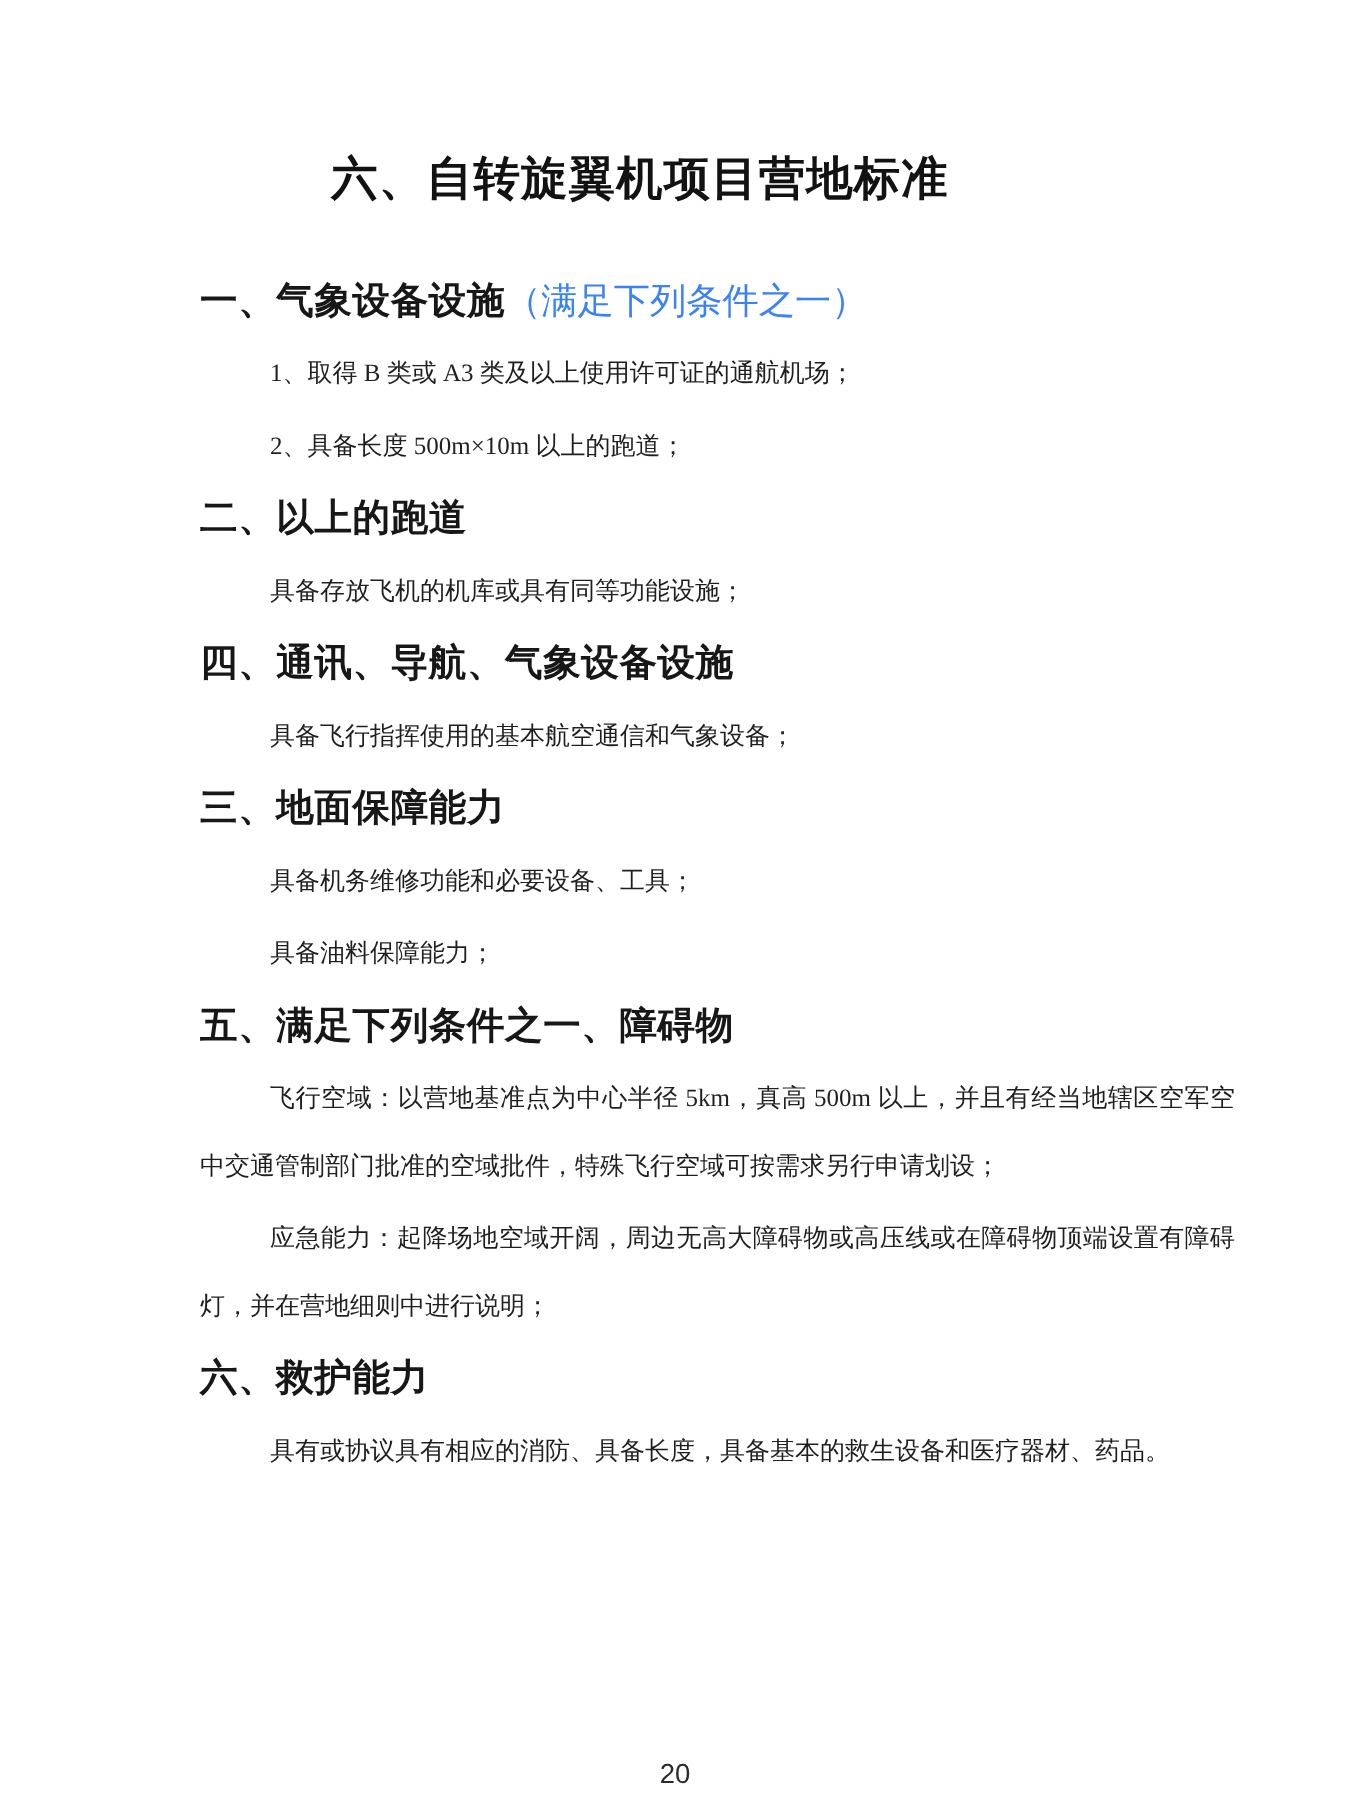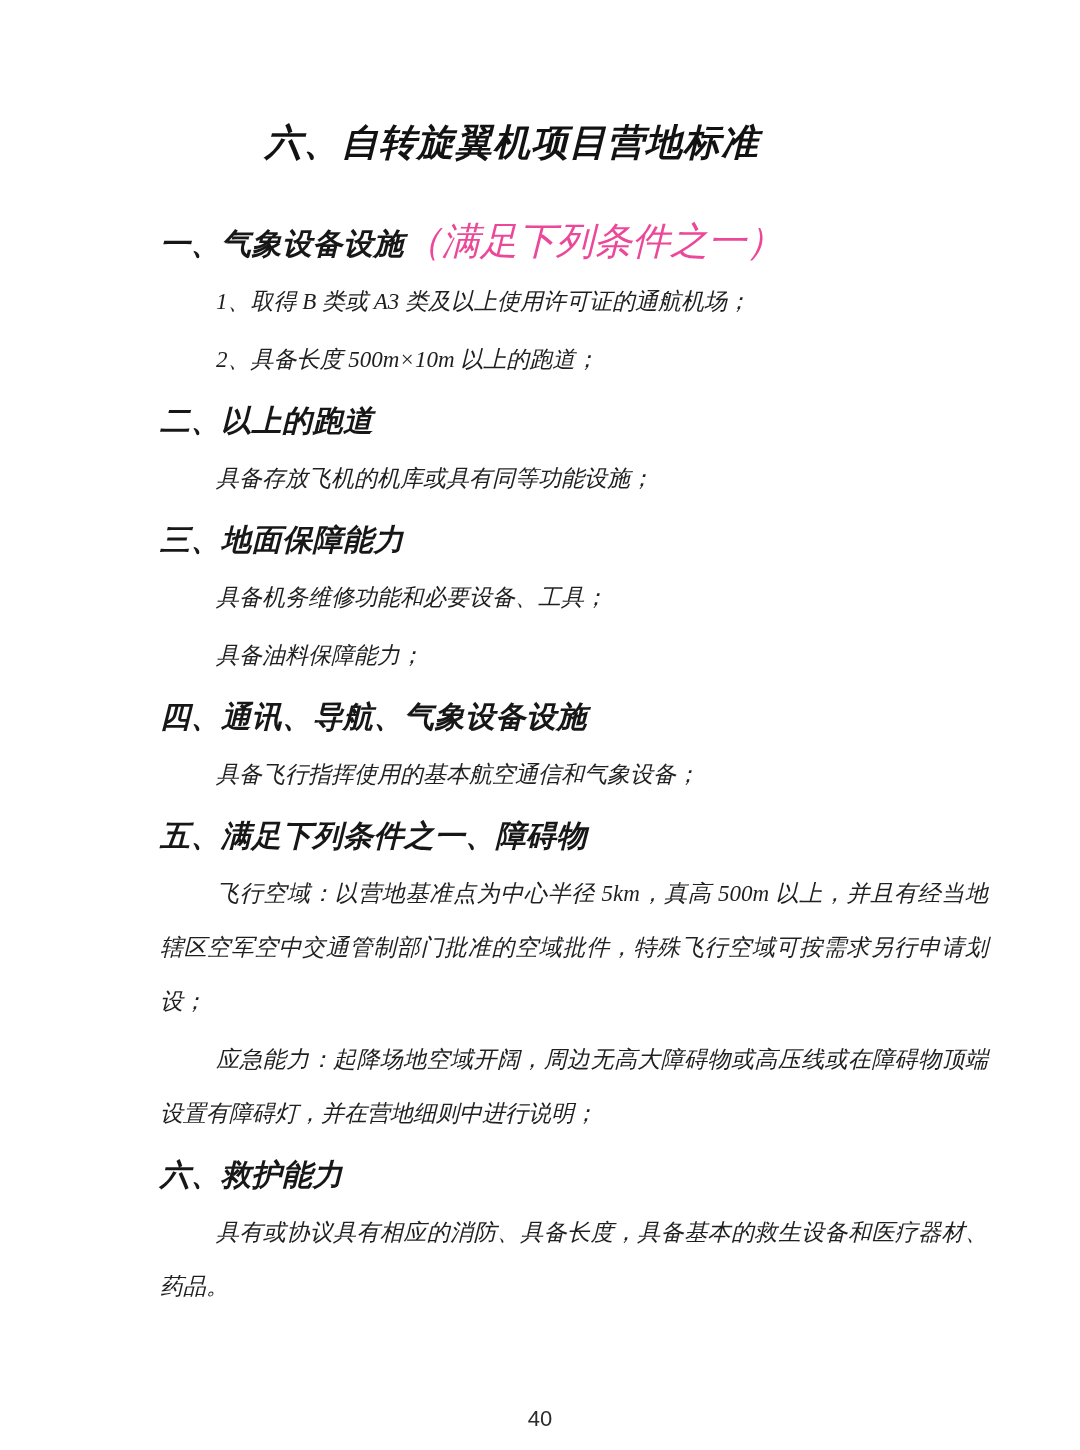--- a/index.html
+++ b/index.html
@@ -9,21 +9,20 @@
     position: relative;
     width: 1080px;
     height: 1450px;
     background: #ffffff;
     overflow: hidden;
   }
 
   .content {
     padding: 116px 92px 0 160px; 
     color: #1f1f1f;
-    font-style: italic;
   }
 
   .doc-title {
     font-family: "Liberation Sans", sans-serif;
     font-size: 37px;
     font-weight: 700;
     color: #121212;
     text-align: center;
     line-height: 54px;
     letter-spacing: 1px;
@@ -39,28 +38,28 @@
     font-weight: 700;
     color: #171717;
     line-height: 54px;
     margin: 0 0 4px 0;
     letter-spacing: 0.5px;
   }
 
   .sec-heading .hn {
     font-family: "Liberation Serif", serif;
     font-weight: 400;
-    font-size: 38px;
+    font-size: 29px;
     letter-spacing: 0;
-    color: #ec4899;
+    color: #3b82f6;
   }
 
   .para {
     font-family: "Liberation Serif", serif;
-    font-size: 23px;
+    font-size: 20px;
     color: #1f1f1f;
     line-height: 54px;
     margin: 0 0 4px 0;
     text-align: justify;
     text-indent: 56px; 
     letter-spacing: 0;
   }
 
   .page-number {
     position: absolute;
@@ -86,37 +85,37 @@
       <p class="para">1、取得 B 类或 A3 类及以上使用许可证的通航机场；</p>
       <p class="para">2、具备长度 500m×10m 以上的跑道；</p>
     </div>
 
     <div class="sec">
       <h2 class="sec-heading"><span class="hb">二、以上的跑道</span><span class="hn"></span></h2>
       <p class="para">具备存放飞机的机库或具有同等功能设施；</p>
     </div>
 
     <div class="sec">
+      <h2 class="sec-heading"><span class="hb">四、通讯、导航、气象设备设施</span><span class="hn"></span></h2>
+      <p class="para">具备飞行指挥使用的基本航空通信和气象设备；</p>
+    </div>
+
+    <div class="sec">
       <h2 class="sec-heading"><span class="hb">三、地面保障能力</span><span class="hn"></span></h2>
       <p class="para">具备机务维修功能和必要设备、工具；</p>
       <p class="para">具备油料保障能力；</p>
-    </div>
-
-    <div class="sec">
-      <h2 class="sec-heading"><span class="hb">四、通讯、导航、气象设备设施</span><span class="hn"></span></h2>
-      <p class="para">具备飞行指挥使用的基本航空通信和气象设备；</p>
     </div>
 
     <div class="sec">
       <h2 class="sec-heading"><span class="hb">五、满足下列条件之一、障碍物</span><span class="hn"></span></h2>
       <p class="para">飞行空域：以营地基准点为中心半径 5km，真高 500m 以上，并且有经当地辖区空军空中交通管制部门批准的空域批件，特殊飞行空域可按需求另行申请划设；</p>
       <p class="para">应急能力：起降场地空域开阔，周边无高大障碍物或高压线或在障碍物顶端设置有障碍灯，并在营地细则中进行说明；</p>
     </div>
 
     <div class="sec">
       <h2 class="sec-heading"><span class="hb">六、救护能力</span><span class="hn"></span></h2>
       <p class="para">具有或协议具有相应的消防、具备长度，具备基本的救生设备和医疗器材、药品。</p>
     </div>
 
   </div>
 
-  <div class="page-number">40</div>
+  <div class="page-number">20</div>
 </div>
 
 </body></html>

